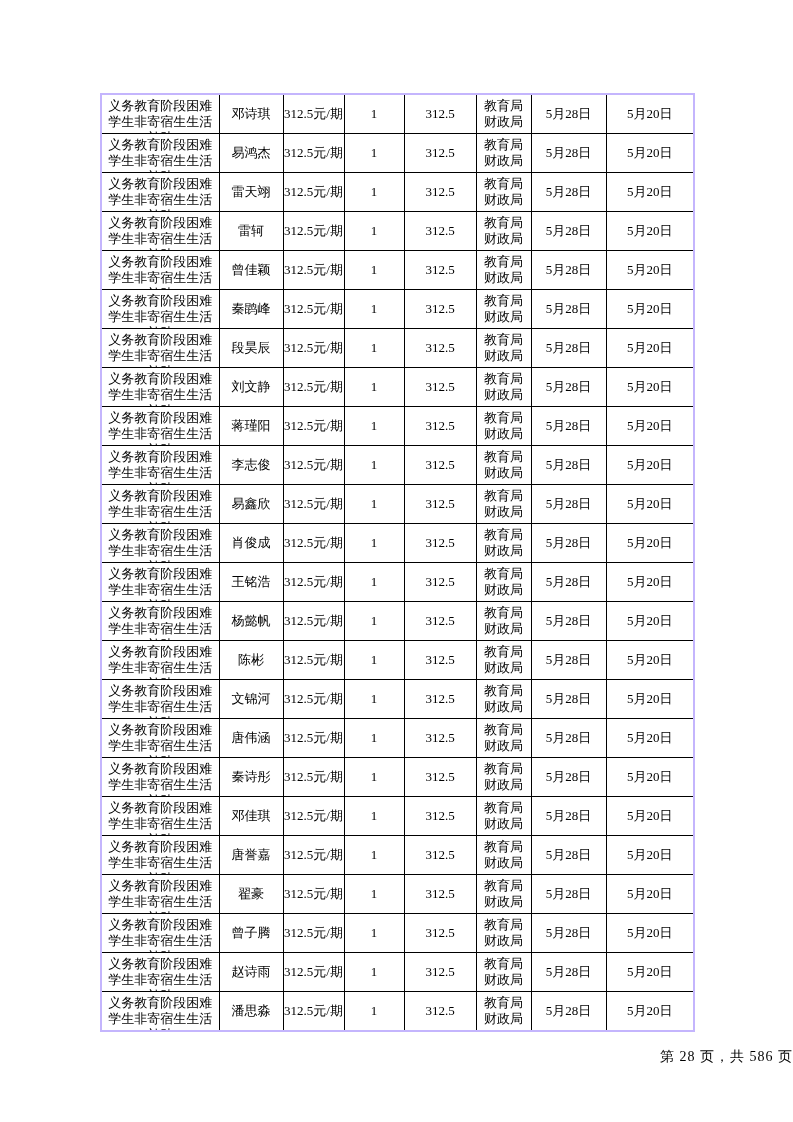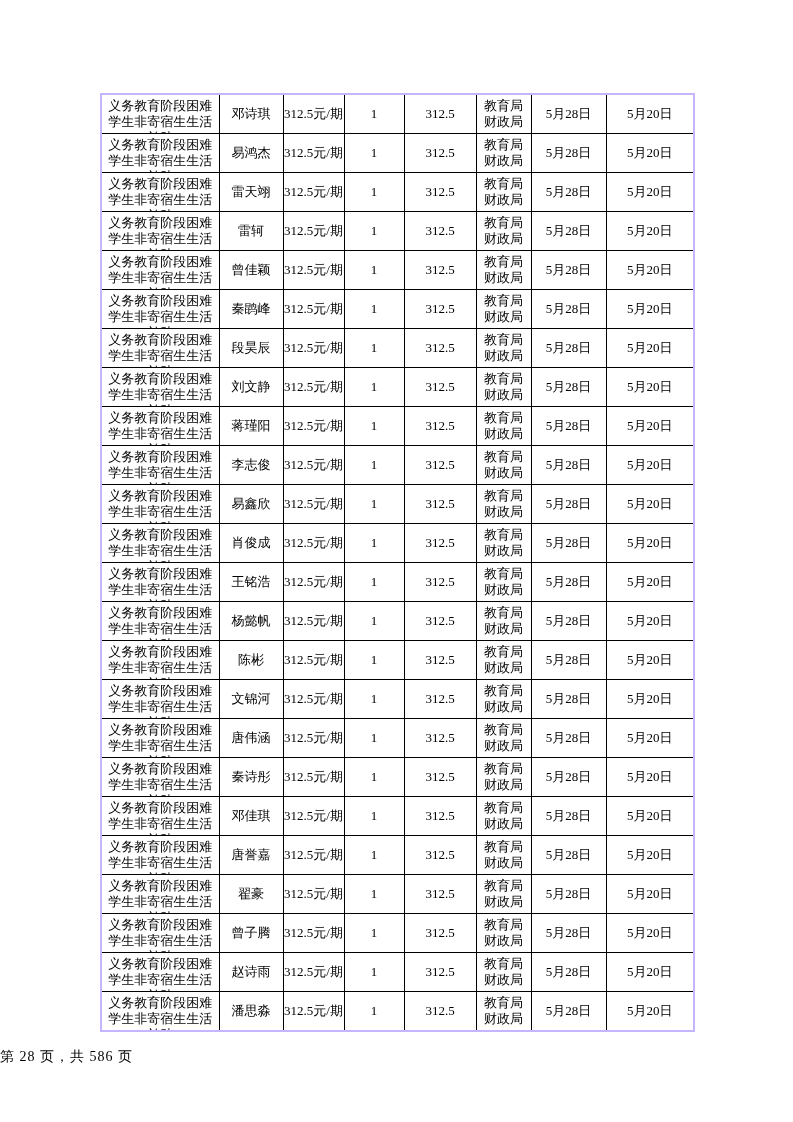--- a/index.html
+++ b/index.html
@@ -41,21 +41,21 @@
     line-height: 16px;
   }
   .project-line { display: block; }
   .two-line { line-height: 16px; white-space: normal; }
   .dept-line { display: block; text-align: center; }
   .page-footer {
     position: absolute;
     left: 0;
     top: 1048px;
     width: 793px;
-    text-align: left;
+    text-align: right;
     font-size: 14px;
     letter-spacing: 1px;
   }
 </style>
 </head>
 <body>
 
 <table class="doc-table">
   <colgroup>
     <col style="width:118px">

